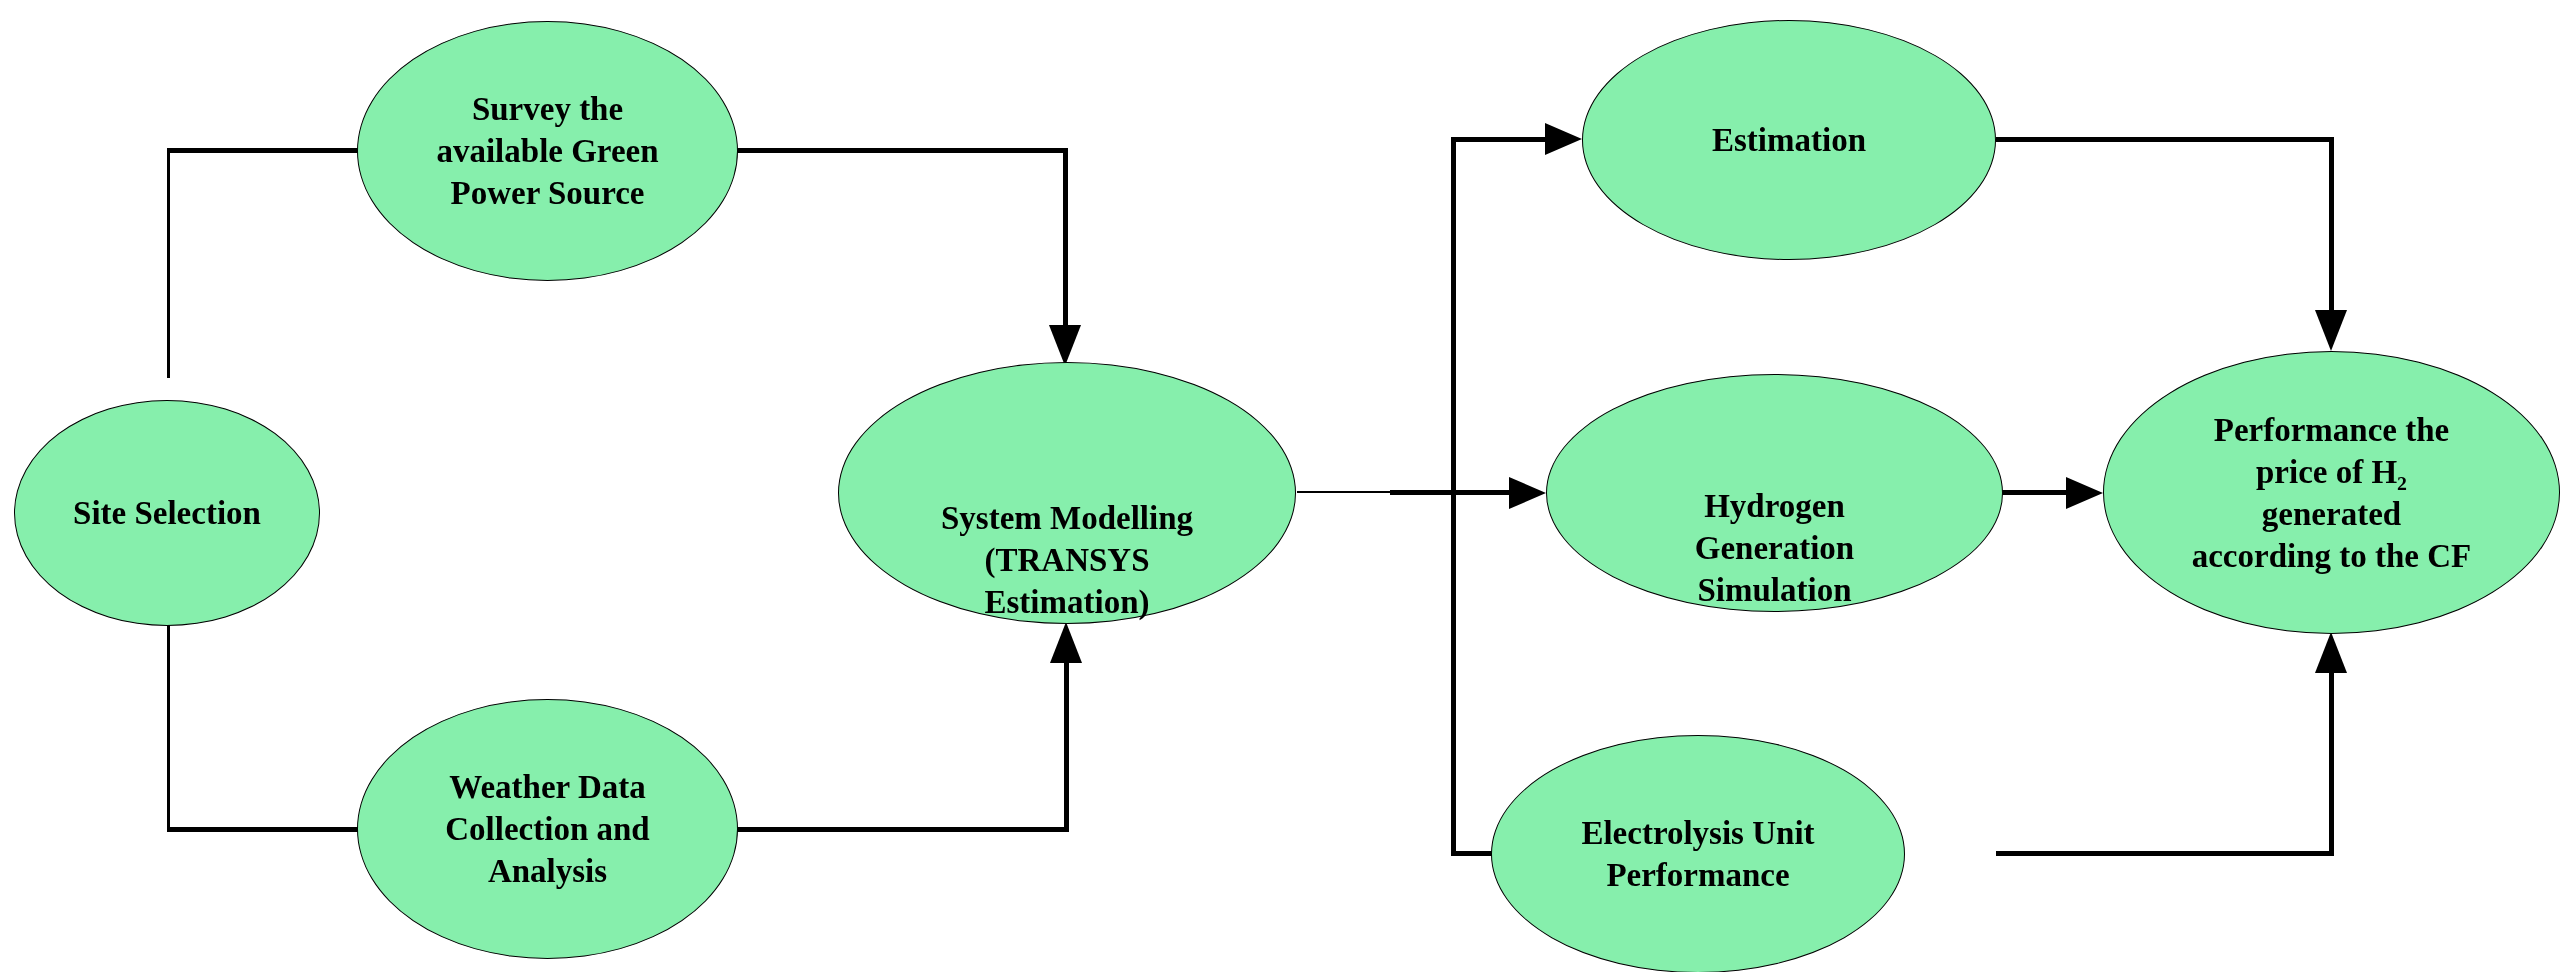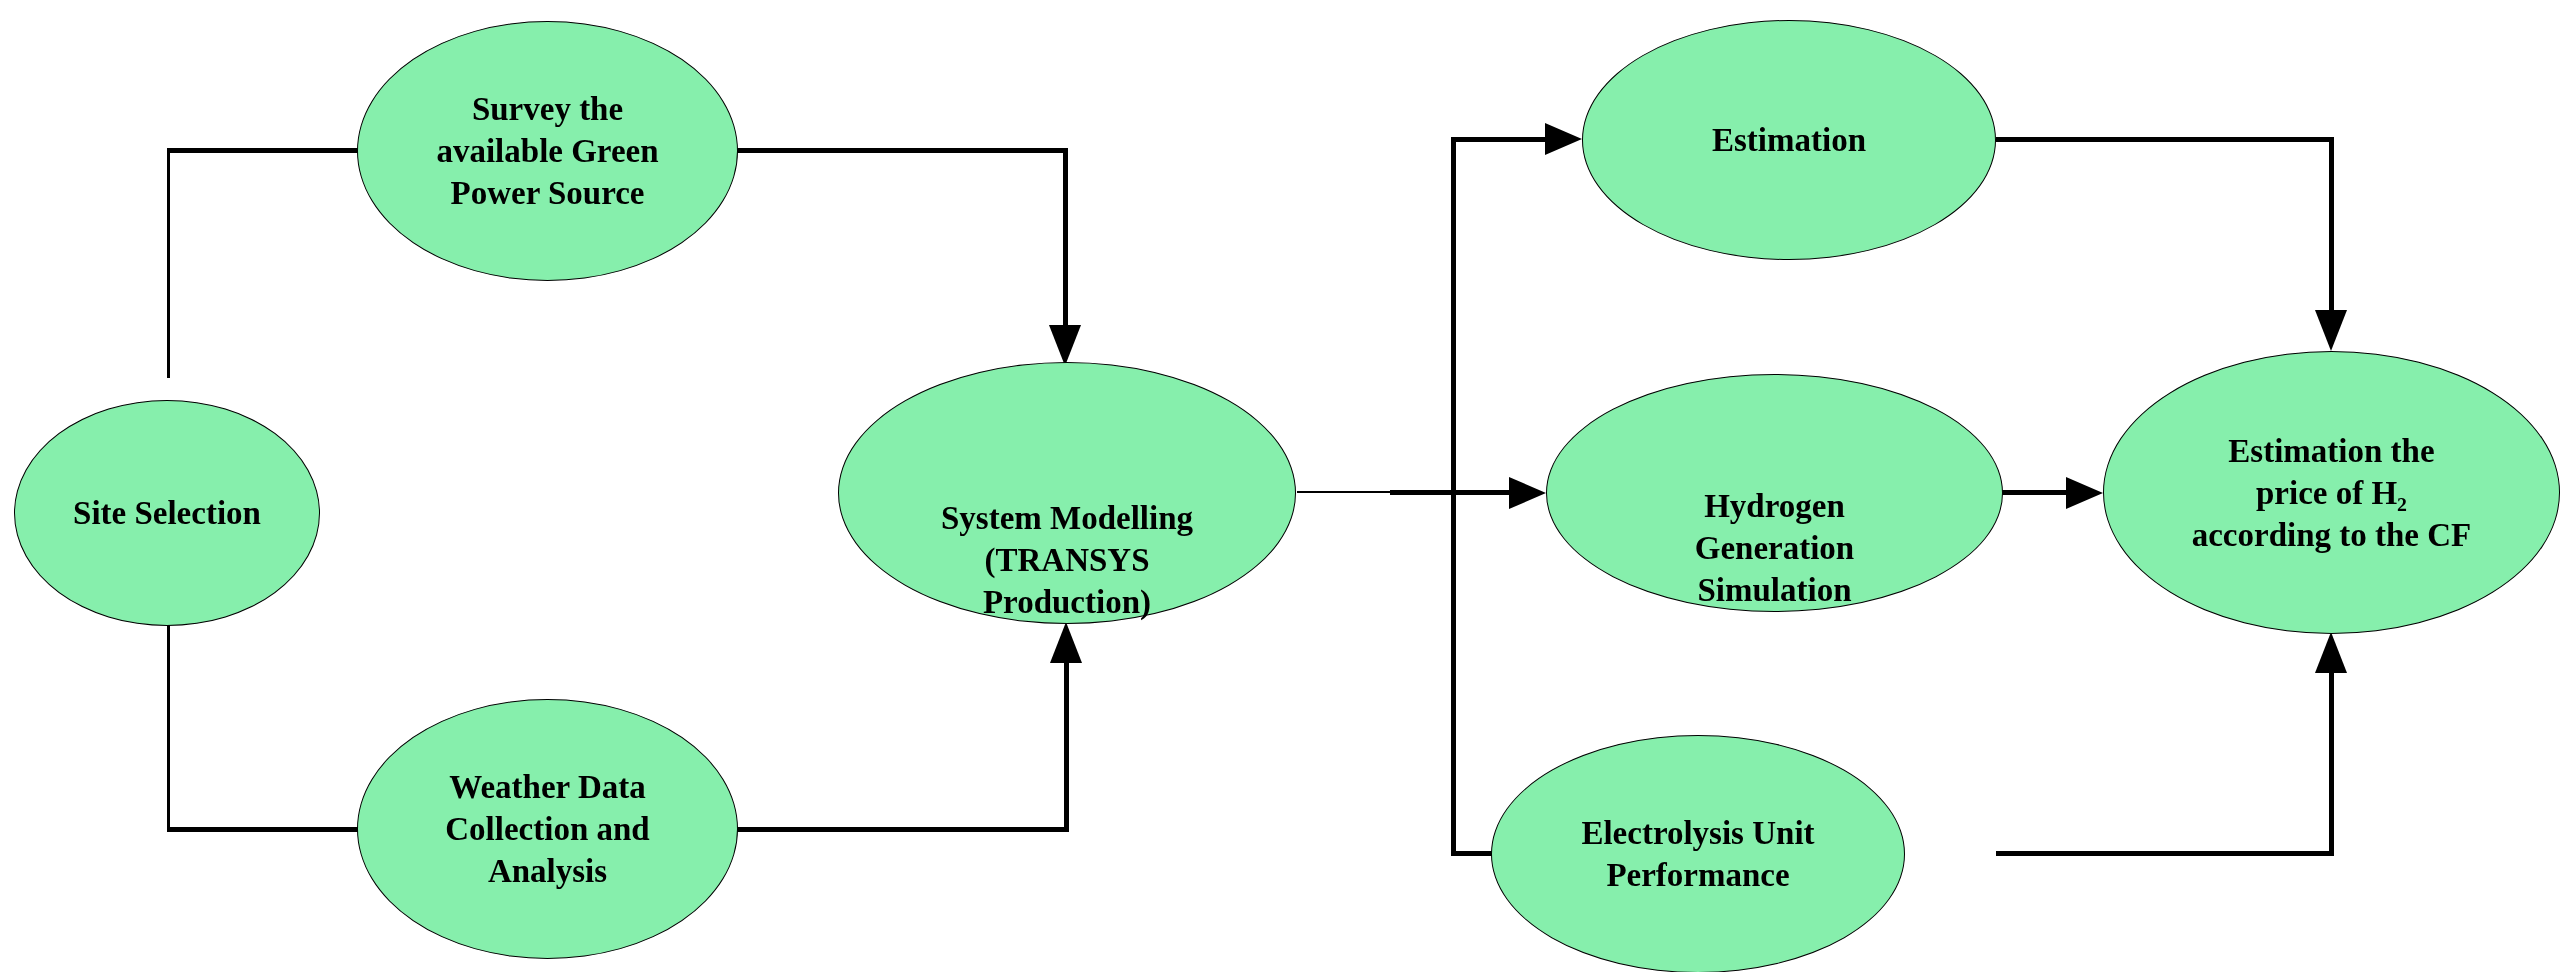--- a/index.html
+++ b/index.html
@@ -83,21 +83,21 @@
       <span class="label-line">Weather Data</span>
       <span class="label-line">Collection and</span>
       <span class="label-line">Analysis</span>
     </div>
   </div>
 
   <div class="node" style="left:838px;top:362px;width:458px;height:262px;align-items:flex-end;">
     <div class="node-label">
       <span class="label-line">System Modelling</span>
       <span class="label-line">(TRANSYS</span>
-      <span class="label-line">Production)</span>
+      <span class="label-line">Estimation)</span>
     </div>
   </div>
 
   <div class="node" style="left:1582px;top:20px;width:414px;height:240px;">
     <div class="node-label">
       <span class="label-line">Estimation</span>
     </div>
   </div>
 
   <div class="node" style="left:1546px;top:374px;width:457px;height:238px;align-items:flex-end;">
@@ -110,20 +110,21 @@
 
   <div class="node" style="left:1491px;top:735px;width:414px;height:238px;">
     <div class="node-label">
       <span class="label-line">Electrolysis Unit</span>
       <span class="label-line">Performance</span>
     </div>
   </div>
 
   <div class="node" style="left:2103px;top:351px;width:457px;height:283px;">
     <div class="node-label">
-      <span class="label-line">Estimation the</span>
+      <span class="label-line">Performance the</span>
       <span class="label-line">price of H₂</span>
+      <span class="label-line">generated</span>
       <span class="label-line">according to the CF</span>
     </div>
   </div>
 
 </div>
 
 
 </body></html>

